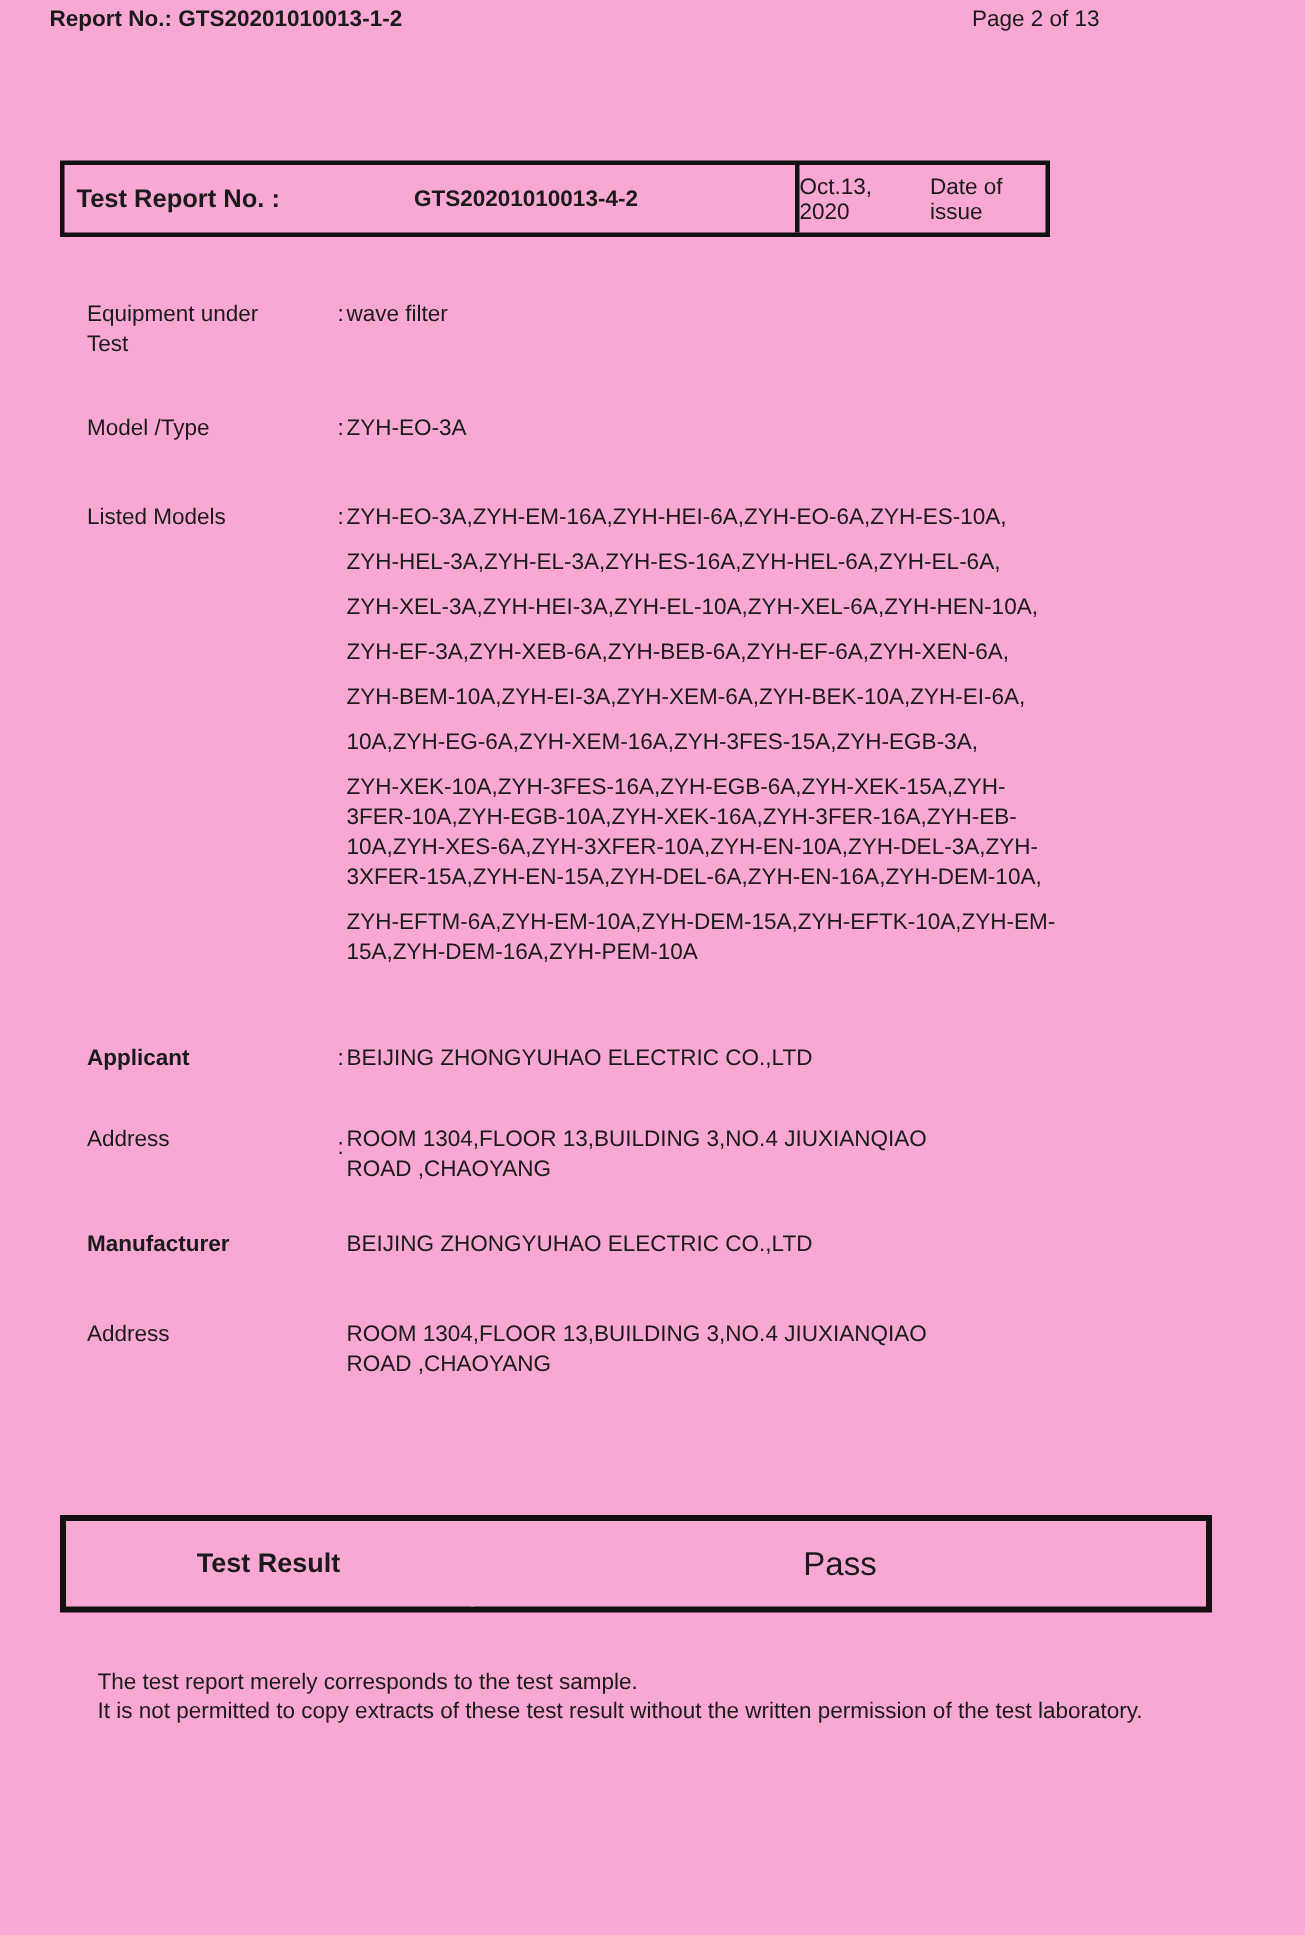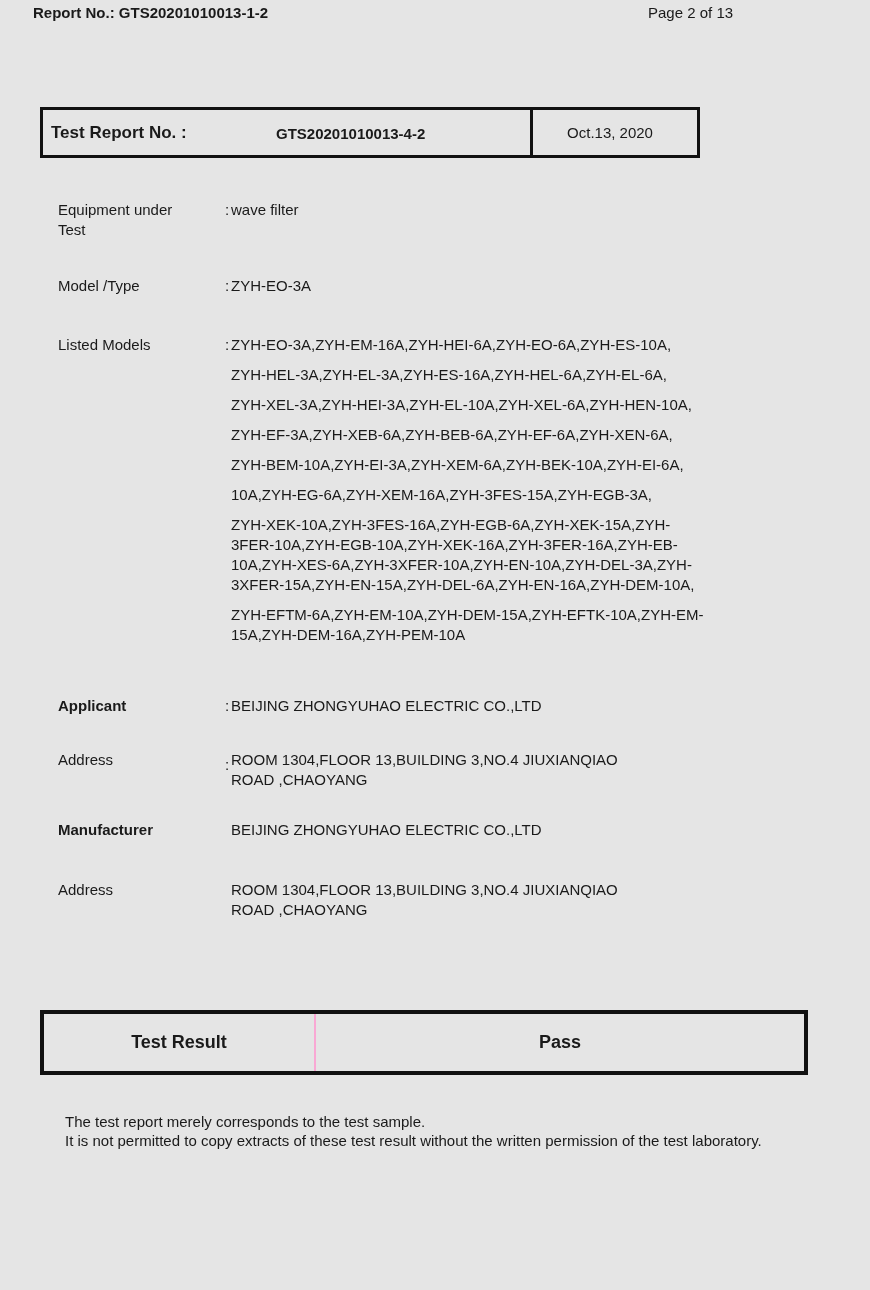--- a/index.html
+++ b/index.html
@@ -6,21 +6,21 @@
   html, body { background: #ffffff; }
   body {
     font-family: "Liberation Sans", "DejaVu Sans", sans-serif;
     color: #1a1a1a;
     -webkit-font-smoothing: antialiased;
   }
   .page {
     position: relative;
     width: 870px;
     height: 1290px;
-    background: #e5e5e5;
+    background: #f9a8d4;
     overflow: hidden;
   }
 
   
   .hdr-left  { position: absolute; left: 33px; top: 4px;  font-size: 15px; font-weight: bold; }
   .hdr-right { position: absolute; left: 648px; top: 4px; font-size: 15px; font-weight: normal; }
 
   
   .doc-title {
     position: absolute; left: 0; top: 44px; width: 845px;
@@ -71,21 +71,21 @@
   }
   .result-label-cell {
     width: 272px;
     border-right: 2px solid #f9a8d4;
     display: flex; align-items: center; justify-content: center;
     font-size: 18px; font-weight: bold;
   }
   .result-value-cell {
     flex: 1;
     display: flex; align-items: center; justify-content: center;
-    font-size: 18px; font-weight: bold;
+    font-size: 22px; font-weight: normal;
   }
 
   
   .footer-note { position: absolute; left: 65px; top: 1112px; width: 770px; font-size: 15px; line-height: 19px; }
   .footer-line1 { }
   .footer-line2 { text-align: justify; text-justify: inter-word; }
 </style>
 </head>
 <body>
 
@@ -96,20 +96,21 @@
 
 
   <div class="rpt-table">
     <div class="rpt-left">
       <span class="rpt-label">Test Report No. :</span>
       <span class="rpt-number">GTS20201010013-4-2</span>
     </div>
     <div class="rpt-right">
       <div class="rpt-date">Oct.13, 2020</div>
       <div class="rpt-date-divider"></div>
+      <div class="rpt-date-caption">Date of issue</div>
     </div>
   </div>
 
   <div class="field" style="top:200px;">
     <div class="f-label f-eq-label">Equipment under Test</div>
     <div class="f-colon">:</div>
     <div class="f-value">wave filter</div>
   </div>
 
   <div class="field" style="top:276px;">

